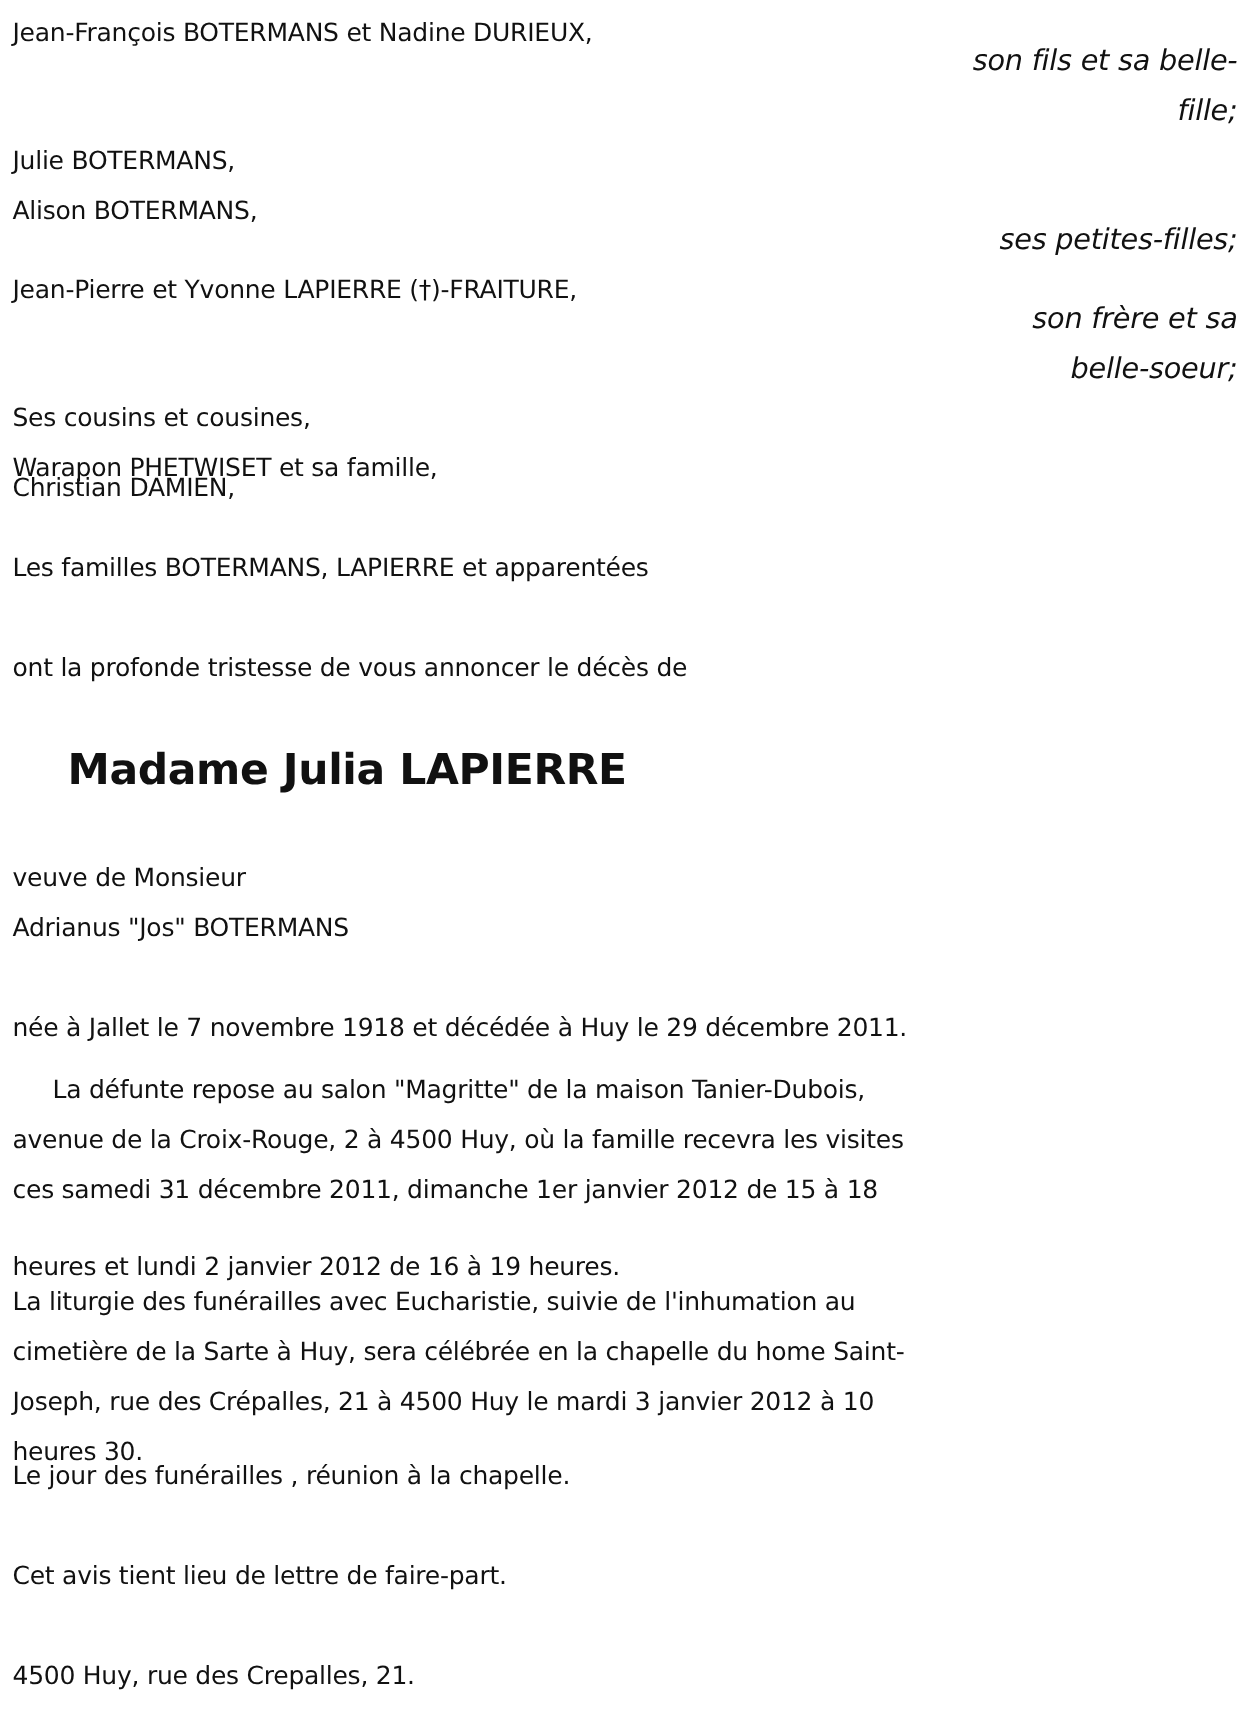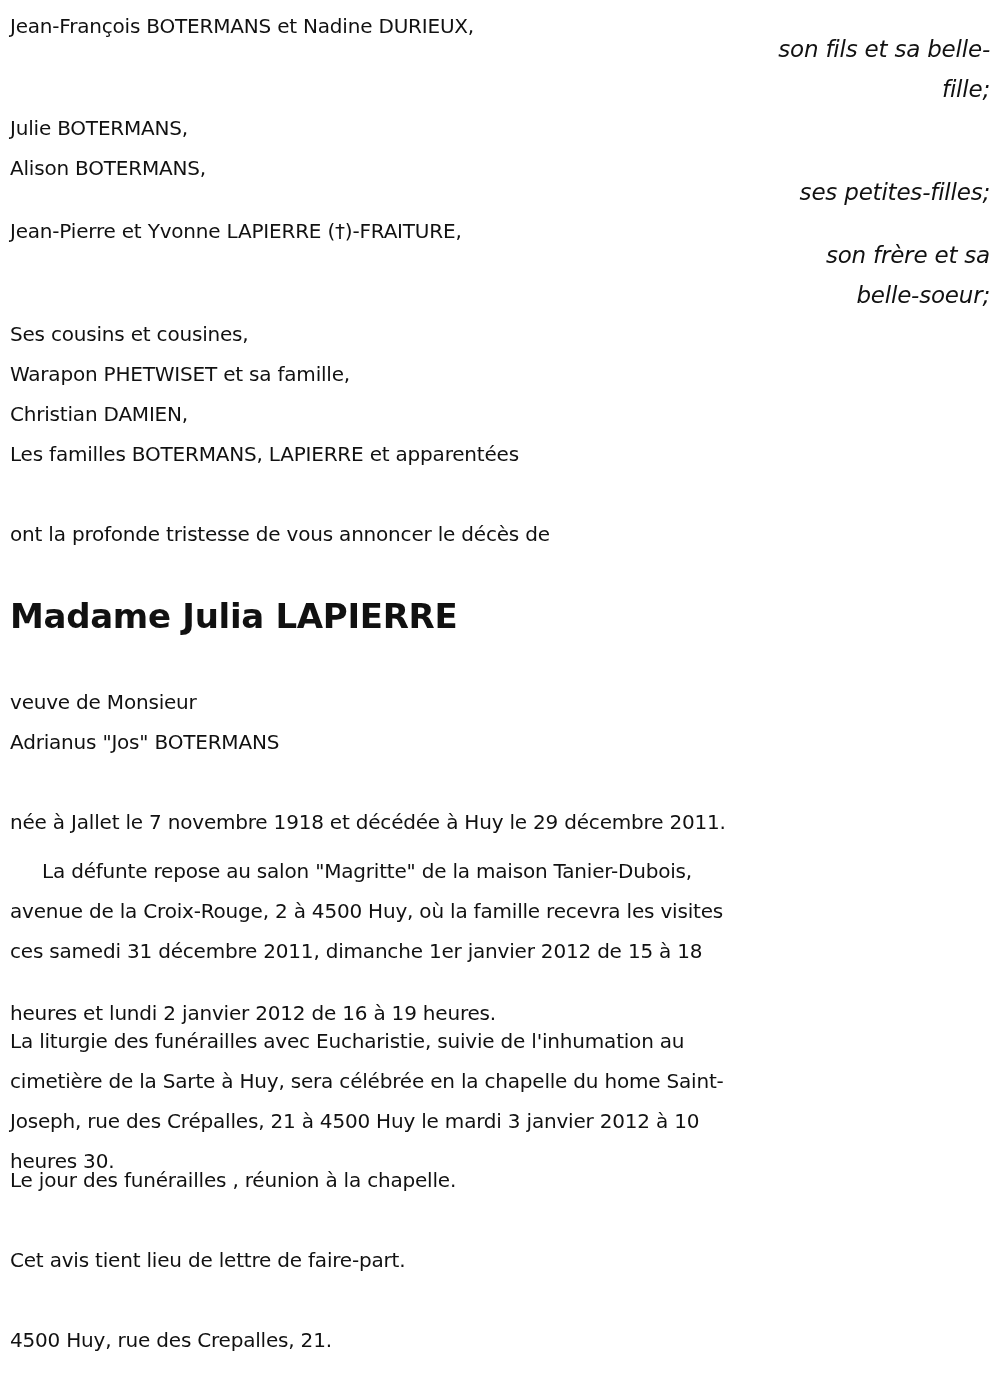--- a/index.html
+++ b/index.html
@@ -57,26 +57,26 @@
   <div class="line" style="top:108px;">Julie BOTERMANS,</div>
   <div class="line" style="top:148px;">Alison BOTERMANS,</div>
   <div class="rel" style="top:172px;">ses petites-filles;</div>
 
   <div class="line" style="top:211px;">Jean-Pierre et Yvonne LAPIERRE (†)-FRAITURE,</div>
   <div class="rel" style="top:235px;">son frère et sa</div>
   <div class="rel" style="top:275px;">belle-soeur;</div>
 
   <div class="line" style="top:314px;">Ses cousins et cousines,</div>
   <div class="line" style="top:354px;">Warapon PHETWISET et sa famille,</div>
-  <div class="line" style="top:394px;">Christian DAMIEN,</div>
+  <div class="line" style="top:370px;">Christian DAMIEN,</div>
   <div class="line" style="top:434px;">Les familles BOTERMANS, LAPIERRE et apparentées</div>
 
   <div class="line" style="top:514px;">ont la profonde tristesse de vous annoncer le décès de</div>
 
-  <div class="name-title" style="top:594px;">Madame Julia LAPIERRE</div>
+  <div class="name-title" style="top:594px;margin-left:44px;">Madame Julia LAPIERRE</div>
 
   <div class="line" style="top:682px;">veuve de Monsieur</div>
   <div class="line" style="top:722px;">Adrianus "Jos" BOTERMANS</div>
 
   <div class="line" style="top:802px;">née à Jallet le 7 novembre 1918 et décédée à Huy le 29 décembre 2011.</div>
 
   <div class="line" style="top:851px;margin-left:32px;">La défunte repose au salon "Magritte" de la maison Tanier-Dubois,</div>
   <div class="line" style="top:891px;">avenue de la Croix-Rouge, 2 à 4500 Huy, où la famille recevra les visites</div>
   <div class="line" style="top:931px;">ces samedi 31 décembre 2011, dimanche 1er janvier 2012 de 15 à 18</div>
   <div class="line" style="top:971px;margin-top:22px;">heures et lundi 2 janvier 2012 de 16 à 19 heures.</div>

